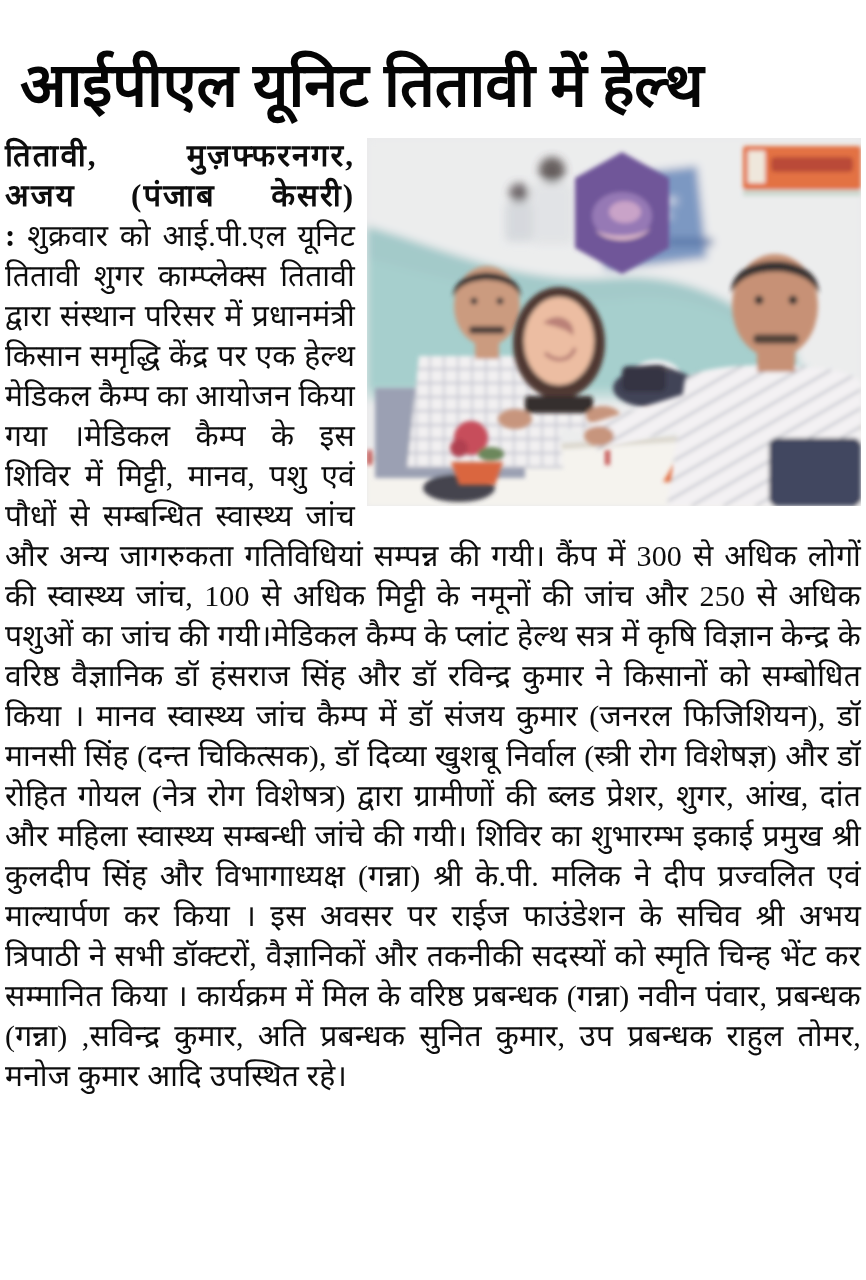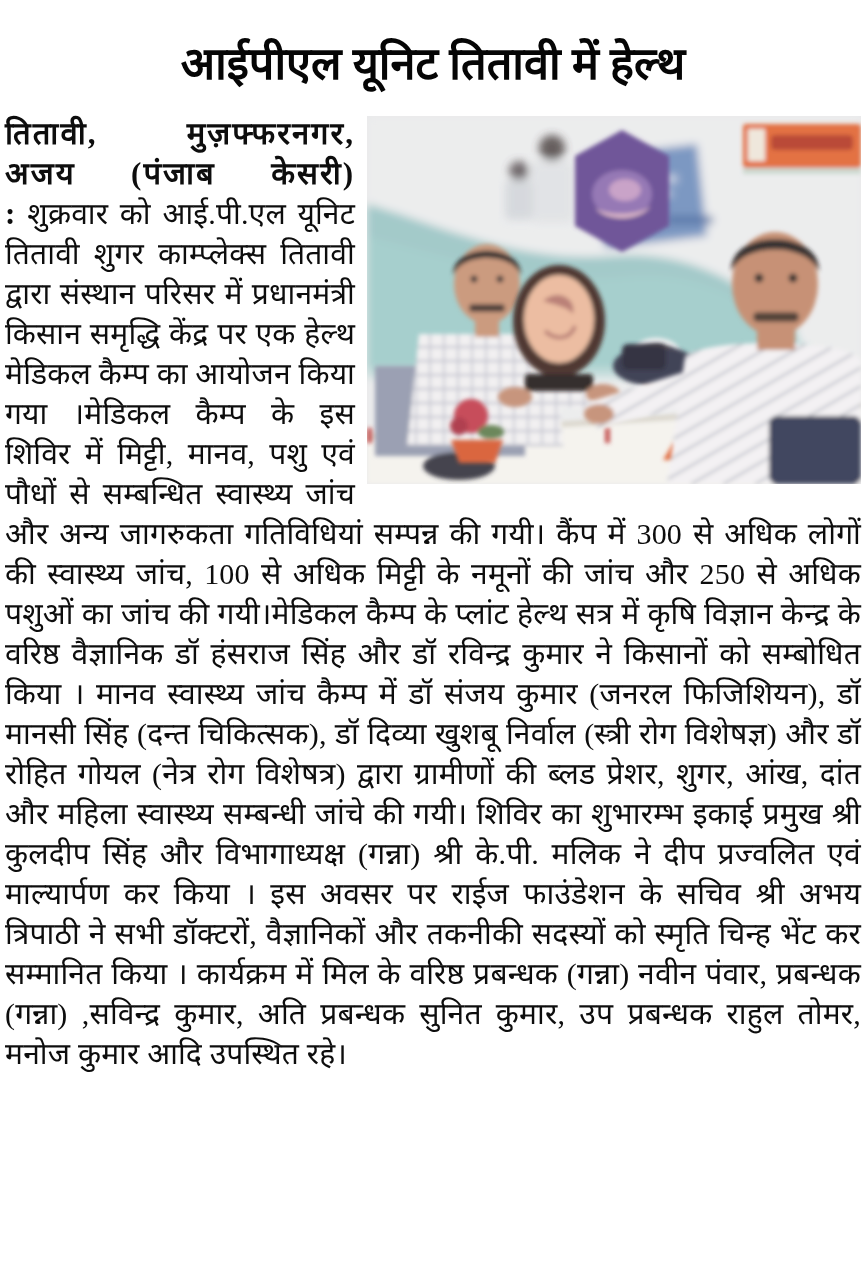--- a/index.html
+++ b/index.html
@@ -6,23 +6,23 @@
   .page{
     position:relative;
     width:866px;height:1280px;
     background:#ffffff;
     overflow:hidden;
     font-family:"Liberation Serif","DejaVu Serif",serif;
     color:#0d0d0d;
   }
   .headline{
     margin:0;
-    padding:24px 20px 6px 20px;
-    text-align:center;
-    font-size:45px;
+    padding:46px 20px 6px 20px;
+    text-align:left;
+    font-size:61px;
     line-height:80px;
     font-weight:800;
     color:#050505;
     letter-spacing:0px;
   }
   .headline span{display:block;}
   .article{
     padding:4px 5px 0 5px;
     font-size:30px;
     line-height:40px;

